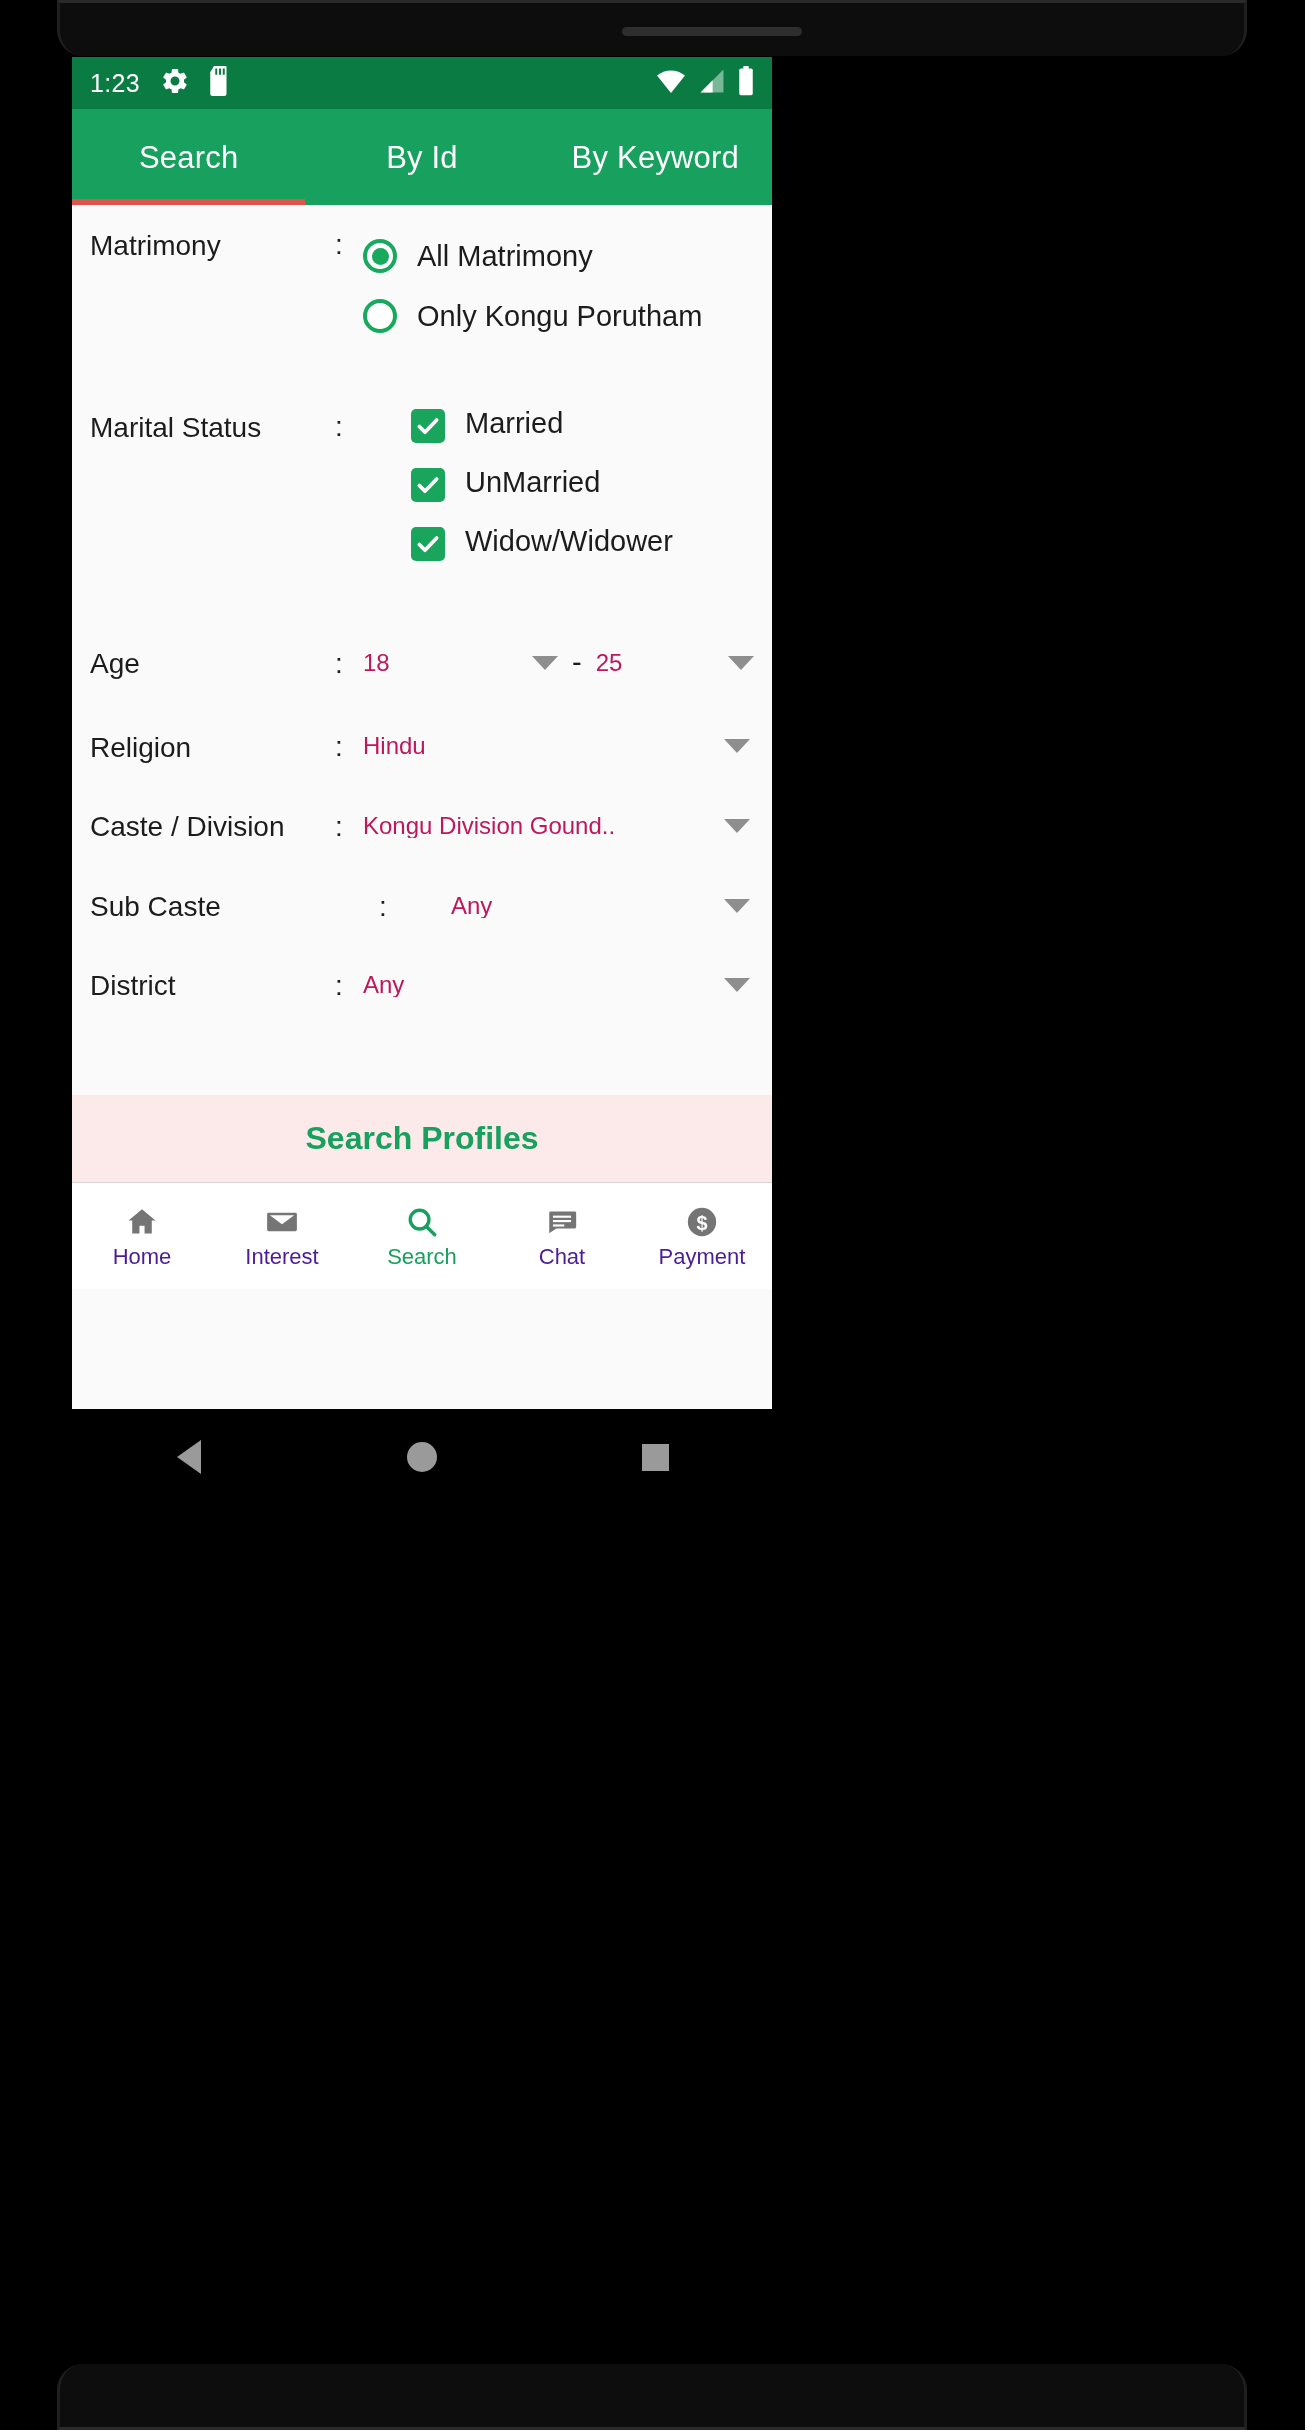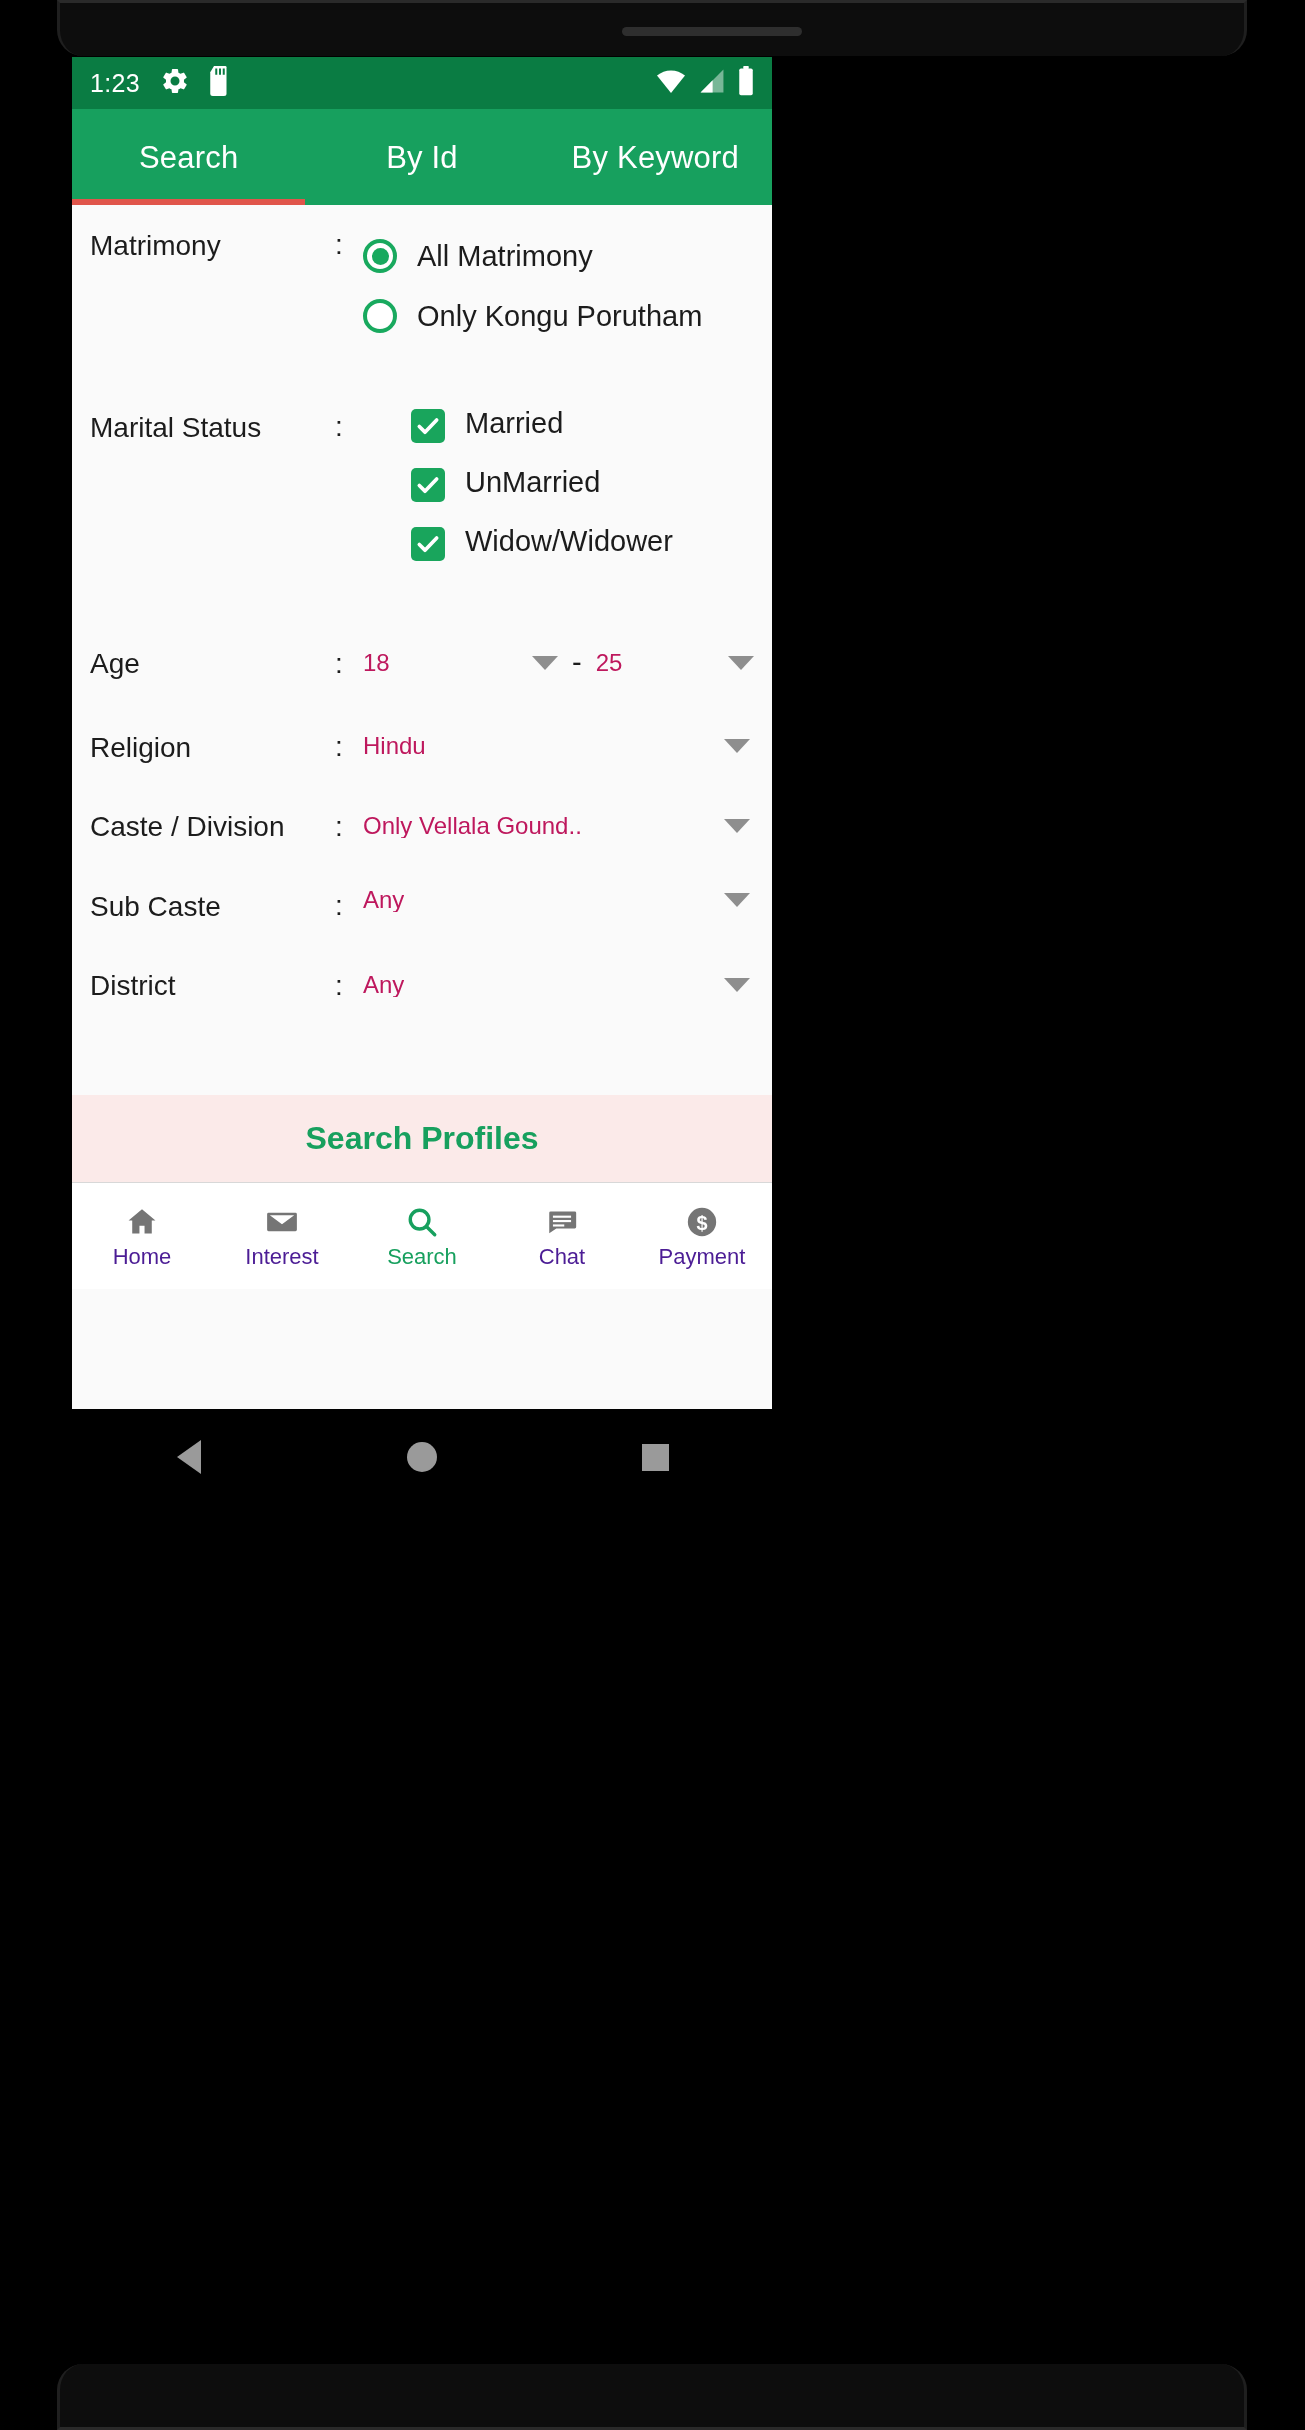--- a/index.html
+++ b/index.html
@@ -284,27 +284,27 @@
             <span class="caret"></span>
           </div>
         </div>
       </div>
 
       <div class="row" style="margin-top:44px; align-items:center;">
         <div class="label">Caste / Division</div>
         <div class="colon">:</div>
         <div class="field">
           <div class="dd">
-            <span class="dd-val">Only Vellala Gound..</span>
+            <span class="dd-val">Kongu Division Gound..</span>
             <span class="caret"></span>
           </div>
         </div>
       </div>
 
-      <div class="row" style="margin-top:44px; align-items:flex-start;">
+      <div class="row" style="margin-top:44px; align-items:center;gap:44px;">
         <div class="label">Sub Caste</div>
         <div class="colon">:</div>
         <div class="field">
           <div class="dd">
             <span class="dd-val">Any</span>
             <span class="caret"></span>
           </div>
         </div>
       </div>
 

